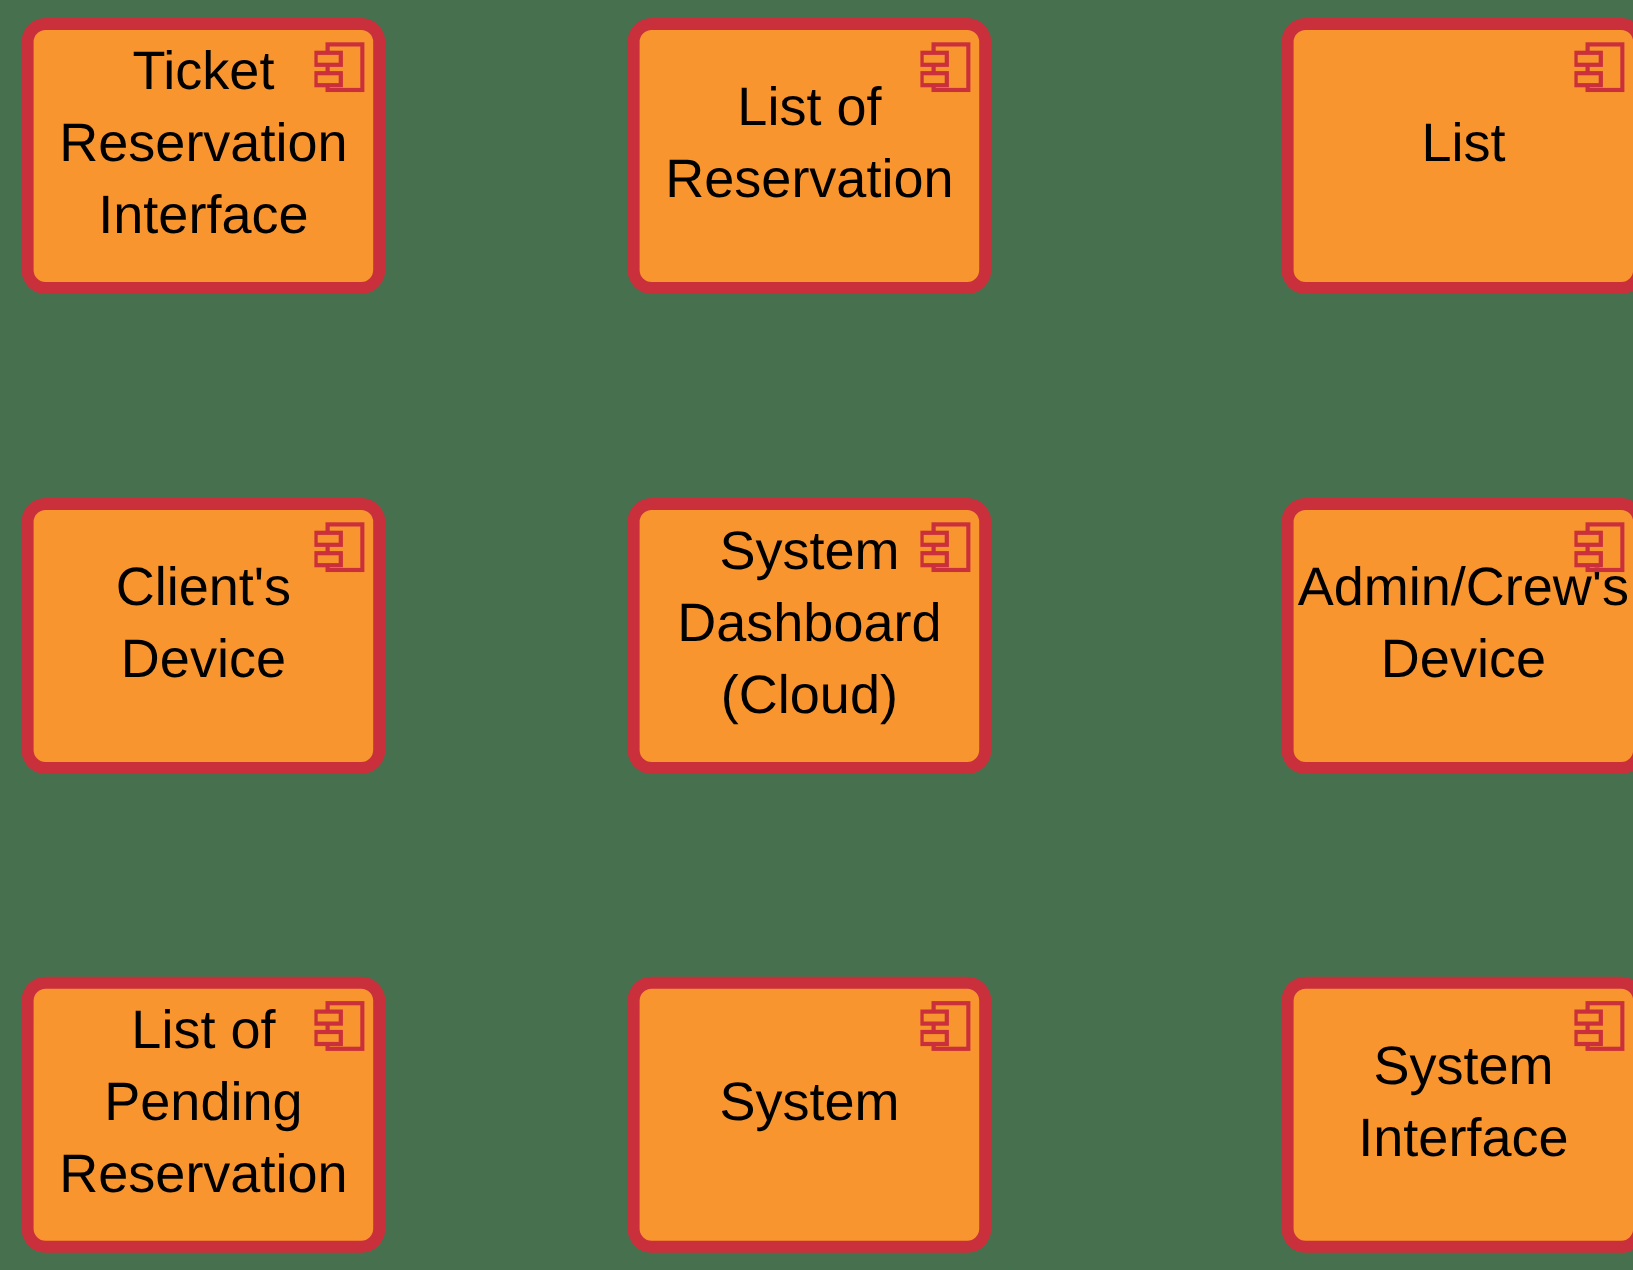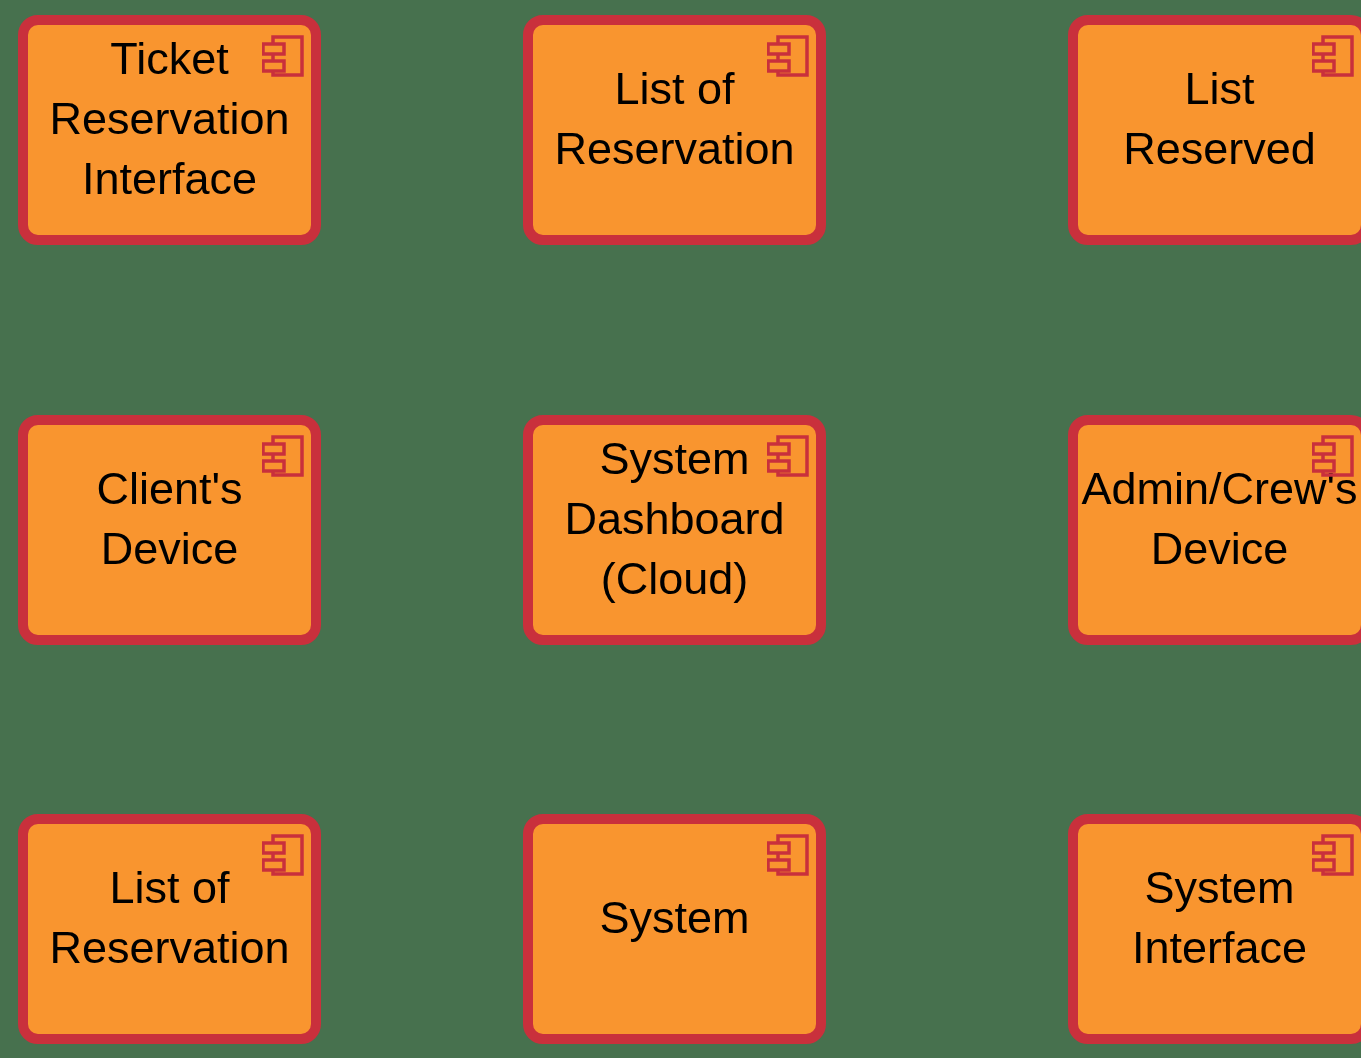--- a/index.html
+++ b/index.html
@@ -90,21 +90,20 @@
   </div>
 
   <div class="node r0 c2">
     <svg class="comp-icon" viewBox="0 0 42 42">
       <rect class="body" x="11" y="2" width="29" height="38"></rect>
       <rect class="tab" x="1" y="9" width="21" height="10"></rect>
       <rect class="tab" x="1" y="26" width="21" height="10"></rect>
     </svg>
     <div class="label">
       <div>List</div>
-      <div>Reserved</div>
     </div>
   </div>
 
   <div class="node r1 c0">
     <svg class="comp-icon" viewBox="0 0 42 42">
       <rect class="body" x="11" y="2" width="29" height="38"></rect>
       <rect class="tab" x="1" y="9" width="21" height="10"></rect>
       <rect class="tab" x="1" y="26" width="21" height="10"></rect>
     </svg>
     <div class="label">
@@ -139,20 +138,21 @@
   </div>
 
   <div class="node r2 c0">
     <svg class="comp-icon" viewBox="0 0 42 42">
       <rect class="body" x="11" y="2" width="29" height="38"></rect>
       <rect class="tab" x="1" y="9" width="21" height="10"></rect>
       <rect class="tab" x="1" y="26" width="21" height="10"></rect>
     </svg>
     <div class="label">
       <div>List of</div>
+      <div>Pending</div>
       <div>Reservation</div>
     </div>
   </div>
 
   <div class="node r2 c1">
     <svg class="comp-icon" viewBox="0 0 42 42">
       <rect class="body" x="11" y="2" width="29" height="38"></rect>
       <rect class="tab" x="1" y="9" width="21" height="10"></rect>
       <rect class="tab" x="1" y="26" width="21" height="10"></rect>
     </svg>

